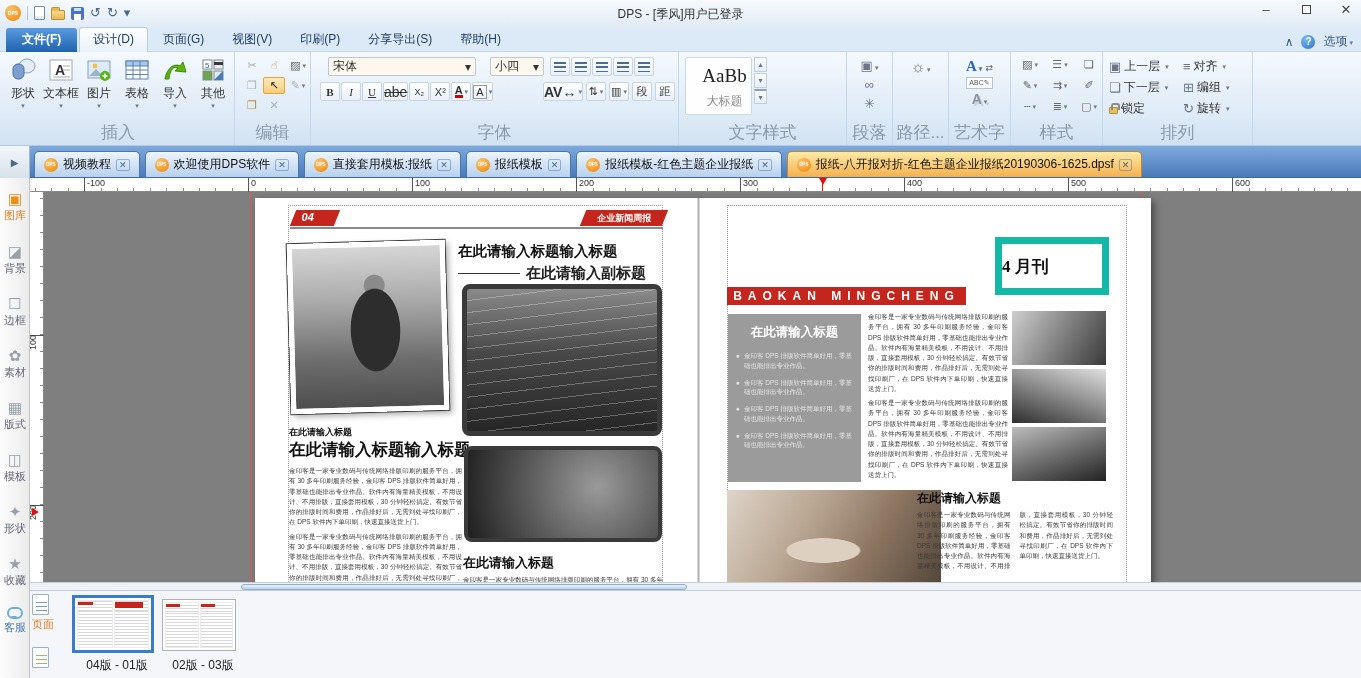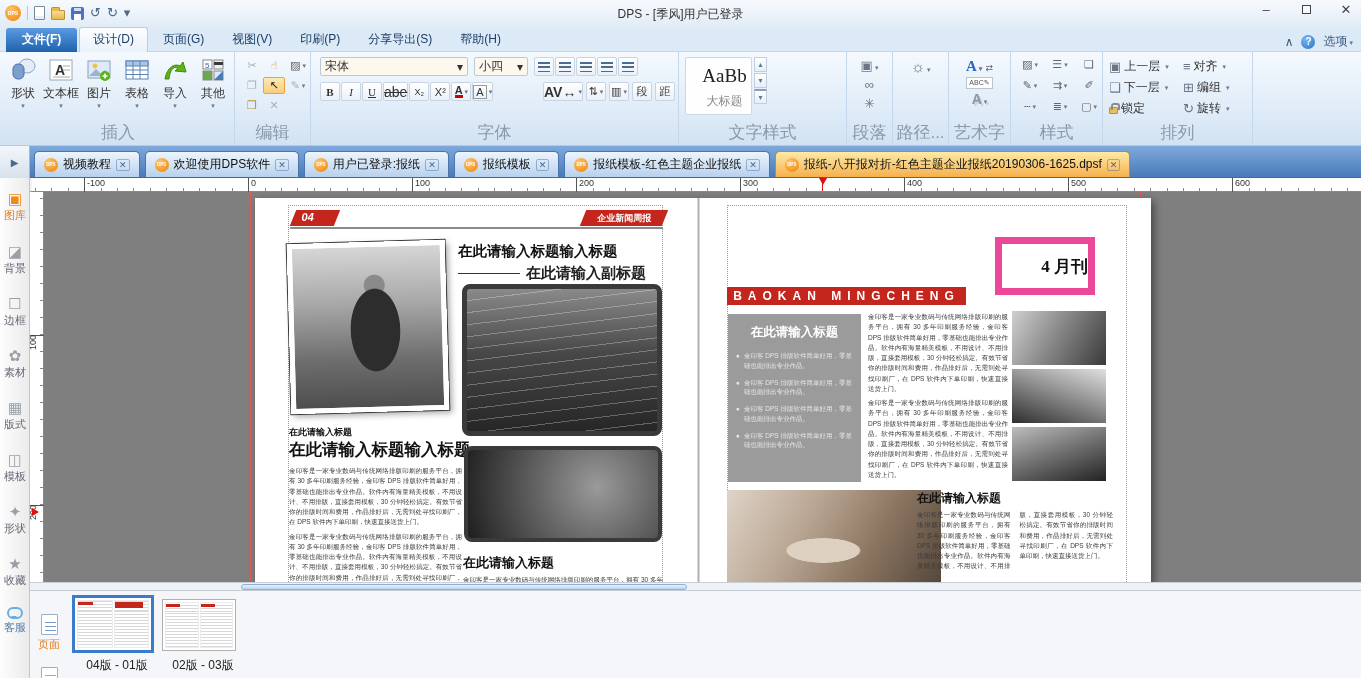--- a/index.html
+++ b/index.html
@@ -42,21 +42,21 @@
   .rlabel{position:absolute;bottom:1px;left:0;width:100%;text-align:center;color:#8a9aac;font-size:17px;}
   .big-row{display:flex;padding:3px 2px 0;}
   .big-btn{width:38px;text-align:center;}
   .big-btn .blabel{font-size:12px;color:#333;}
   .big-btn .caret{font-size:7px;color:#6a7a8a;}
   .bicon{height:30px;display:flex;align-items:center;justify-content:center;}
   .sbtn{display:inline-flex;align-items:center;justify-content:center;min-width:18px;height:17px;font-size:11px;color:#666;}
   .sbtn.on{background:linear-gradient(#fde9b8,#f8cd7c);border:1px solid #e8a33c;border-radius:2px;color:#222;}
   .gray{color:#a8b2bc;}
   .edit-grid{display:grid;grid-template-columns:22px 22px 26px;grid-auto-rows:20px;padding:5px 0 0 6px;}
-  .combo{display:inline-flex;align-items:center;justify-content:space-between;background:#fdf8ee;border:1px solid #b9c9da;border-radius:2px;padding:1px 4px;height:19px;font-size:12px;color:#333;}
+  .combo{display:inline-flex;align-items:center;justify-content:space-between;background:#fdf8ee;border:1px solid #b9c9da;border-radius:2px;padding:1px 4px;height:19px;font-size:12px;color:#333;margin-left:8px;}
   .fbtn{display:inline-flex;align-items:center;justify-content:center;min-width:20px;height:19px;border:1px solid #c8d4e2;background:linear-gradient(#fff,#e9f0f8);border-radius:2px;font-size:11px;color:#333;margin-right:1px;}
   .alic{display:inline-block;width:12px;height:10px;background:repeating-linear-gradient(180deg,#4a6b96 0 2px,transparent 2px 4.5px);}
   .u-red{border-bottom:3px solid #c00;line-height:10px;}
   .style-card{width:67px;height:58px;background:#fefefe;border:1px solid #ccd8e6;border-radius:2px;text-align:center;padding-top:6px;padding-left:12px;}
   .style-card .prev{font-family:"Liberation Serif","DejaVu Serif",serif;font-size:19px;color:#222;line-height:24px;}
   .style-card .prev2{font-size:14px;font-weight:bold;}
   .style-card .nm{font-size:12px;color:#888;margin-top:5px;}
   .mini-col{display:flex;flex-direction:column;gap:1px;margin-left:2px;}
   .mini-btn{width:13px;height:15px;border:1px solid #c0cedd;background:linear-gradient(#fff,#e6eef7);font-size:8px;color:#607a94;display:flex;align-items:center;justify-content:center;}
   .vstack{display:flex;flex-direction:column;align-items:center;gap:4px;padding-top:6px;}
@@ -121,21 +121,21 @@
               linear-gradient(180deg,#8a8a8a,#484848 45%,#262626);}
   .ph-worker{background:radial-gradient(circle at 68% 42%,#9a9a9a,#555 55%,#1e1e1e);}
   .ph-l1{background:linear-gradient(120deg,#cfcfcf,#8a8a8a 45%,#3a3a3a);}
   .ph-l2{background:linear-gradient(200deg,#e0e0e0,#9a9a9a 40%,#2e2e2e);}
   .ph-l3{background:linear-gradient(160deg,#bdbdbd,#6e6e6e 50%,#222);}
   .ph-scissors{background:radial-gradient(ellipse 90px 30px at 45% 55%,#ddd0c0 0 40%,transparent 42%),
                linear-gradient(120deg,#ded4c8,#b9a692 35%,#8a7460 65%,#4e4237);}
   .framed{border:5px solid #3a3a3a;border-radius:8px;}
   
   .bottombar{position:absolute;left:30px;top:590px;width:1331px;height:88px;background:#f4f6f9;border-top:1px solid #c2cbd6;}
-  .pg-btn{position:absolute;left:2px;width:34px;text-align:center;color:#e07b1f;font-size:11px;margin-top:20px;}
+  .pg-btn{position:absolute;left:2px;width:34px;color:#e07b1f;font-size:11px;}
   .ic-doc{display:inline-block;width:17px;height:21px;background:#fff;border:1px solid #9ab0c6;border-radius:1px;
           background-image:repeating-linear-gradient(180deg,transparent 0 3px,#7a9ac8 3px 4px);background-size:11px 14px;background-position:3px 4px;background-repeat:no-repeat;}
   .thumb-card{position:absolute;background:#fff;display:flex;gap:3px;padding:3px;}
   .t1{left:42px;top:4px;width:82px;height:58px;border:3px solid #3a7ccc;}
   .t2{left:132px;top:8px;width:74px;height:52px;border:1px solid #b0b0b0;}
   .mini{flex:1;position:relative;background-image:repeating-linear-gradient(180deg,#d8d8d8 0 1px,transparent 1px 3px);background-position:0 10px;background-repeat:repeat;outline:1px solid #ececec;}
   .mini::before{content:"";position:absolute;left:0;top:1px;width:45%;height:3px;background:#c4261d;}
   .mini.m01::before{width:85%;height:6px;}
   .t-label{position:absolute;top:66px;font-size:12px;color:#222;text-align:center;}
 </style>
@@ -424,21 +424,21 @@
         <span>视频教程</span>
         <span class="tab-x">✕</span>
       </span>
       <span class="dtab">
         <span class="dps-badge">DPS</span>
         <span>欢迎使用DPS软件</span>
         <span class="tab-x">✕</span>
       </span>
       <span class="dtab">
         <span class="dps-badge">DPS</span>
-        <span>用户已登录:报纸</span>
+        <span>直接套用模板:报纸</span>
         <span class="tab-x">✕</span>
       </span>
       <span class="dtab">
         <span class="dps-badge">DPS</span>
         <span>报纸模板</span>
         <span class="tab-x">✕</span>
       </span>
       <span class="dtab">
         <span class="dps-badge">DPS</span>
         <span>报纸模板-红色主题企业报纸</span>
@@ -542,21 +542,21 @@
           <span style="font-size:15px;font-weight:bold;color:#222;">在此请输入副标题</span>
         </div>
         <div class="photo ph-factory framed" style="left:207px;top:86px;width:200px;height:152px;"></div>
         <div class="photo ph-worker framed" style="left:209px;top:248px;width:198px;height:96px;border-width:4px;"></div>
         <div style="position:absolute;left:208px;top:356px;font-size:13px;font-weight:bold;color:#111;">在此请输入标题</div>
         <div class="np-body" style="position:absolute;left:208px;top:377px;width:200px;height:130px;">
           <p>金印客是一家专业数码与传统网络排版印刷的服务平台，拥有 30 多年印刷服务经验，金印客 DPS 排版软件简单好用，零基础也能排出专业作品。软件内有海量精美模板，不用设计、不用排版，直接套用模板，30 分钟轻松搞定。有效节省你的排版时间和费用，作品排好后，无需到处寻找印刷厂，在 DPS 软件内下单印刷，快速直接送货上门。</p>
         </div>
 
         <div class="mgn" style="left:472px;top:7px;width:400px;height:505px;"></div>
-        <div style="position:absolute;left:740px;top:39px;width:100px;height:58px;border:7px solid #ec4899;background:#fff;display:flex;align-items:center;justify-content:flex-end;">
+        <div style="position:absolute;left:740px;top:39px;width:114px;height:58px;border:7px solid #14b8a6;background:#fff;display:flex;align-items:center;justify-content:flex-start;">
           <span style="font-family:'Liberation Serif',serif;font-size:17px;font-weight:bold;color:#111;">4 月刊</span>
         </div>
         <div class="red" style="position:absolute;left:472px;top:89px;width:239px;height:18px;display:flex;align-items:center;justify-content:center;font-size:12px;font-weight:bold;letter-spacing:6px;">BAOKAN MINGCHENG</div>
 
         <div style="position:absolute;left:473px;top:116px;width:133px;height:168px;background:#9b9b9b;color:#fff;padding:10px 8px;">
           <div style="text-align:center;font-size:12.5px;font-weight:bold;margin-bottom:10px;">在此请输入标题</div>
           <div style="font-size:6.5px;line-height:1.5;color:#e4e4e4;display:flex;gap:4px;margin-bottom:7px;">
               <span>●</span>
               <span>金印客 DPS 排版软件简单好用，零基础也能排出专业作品。</span>
             </div>

